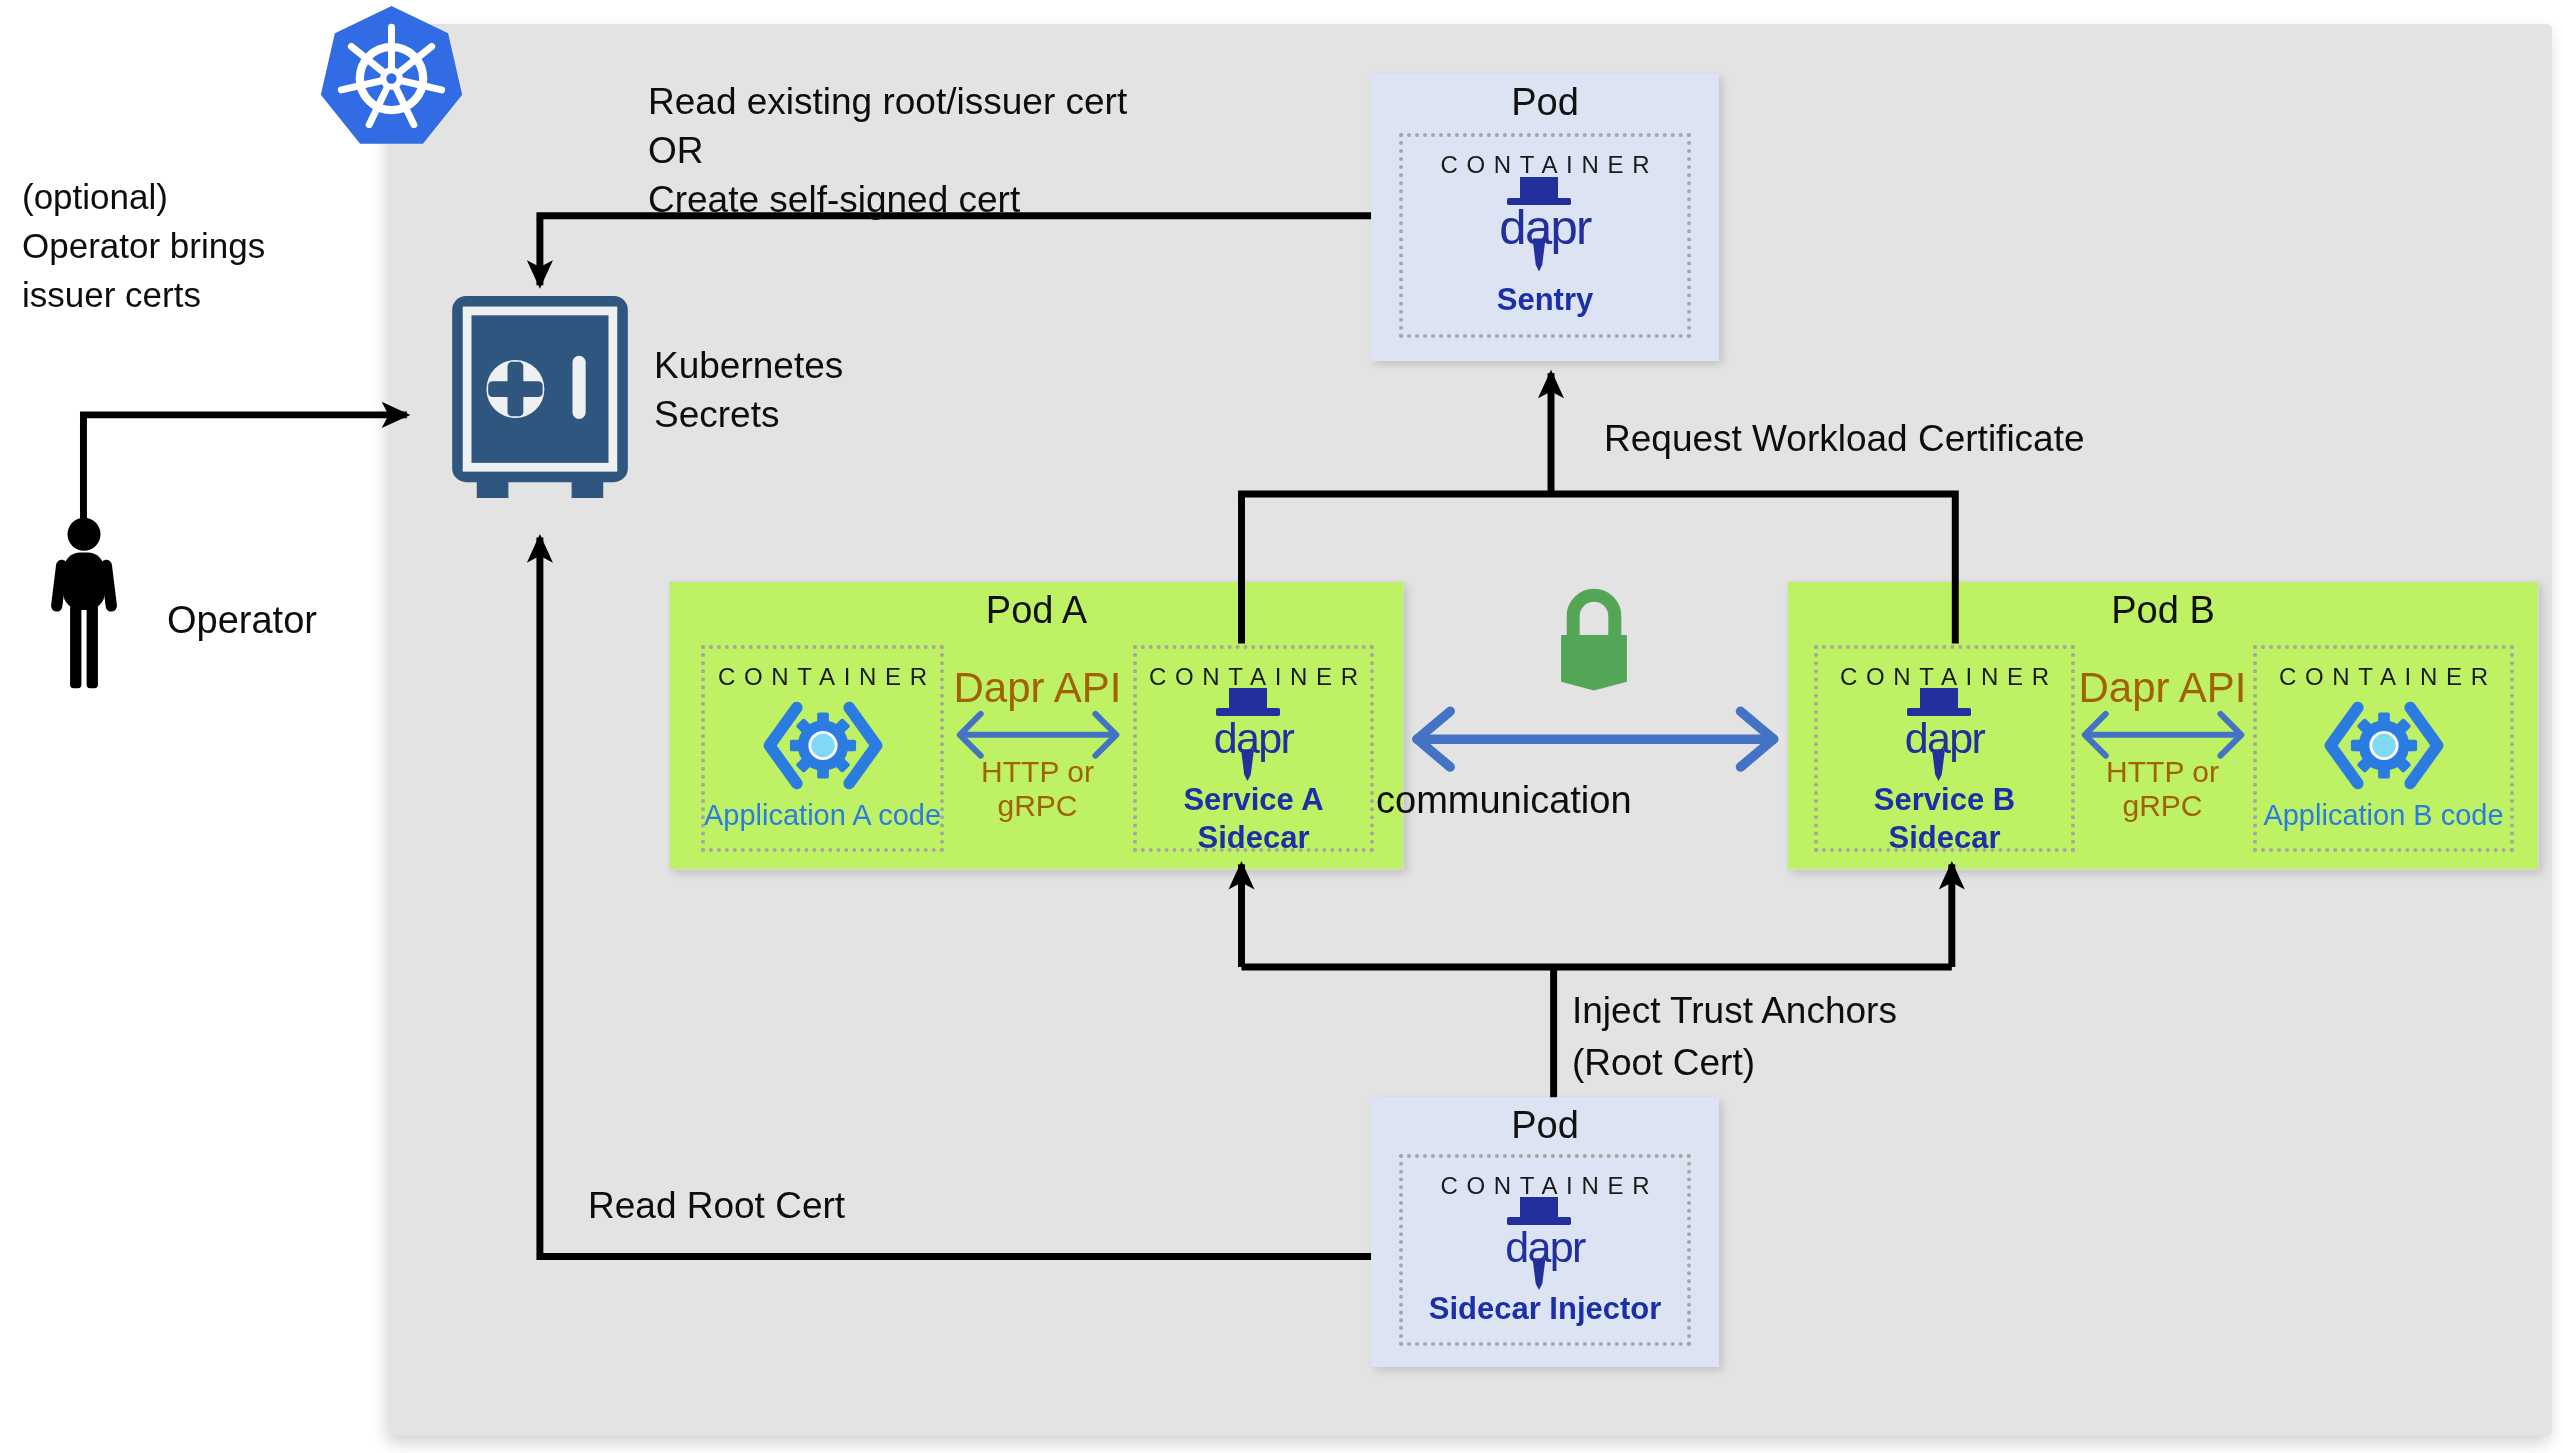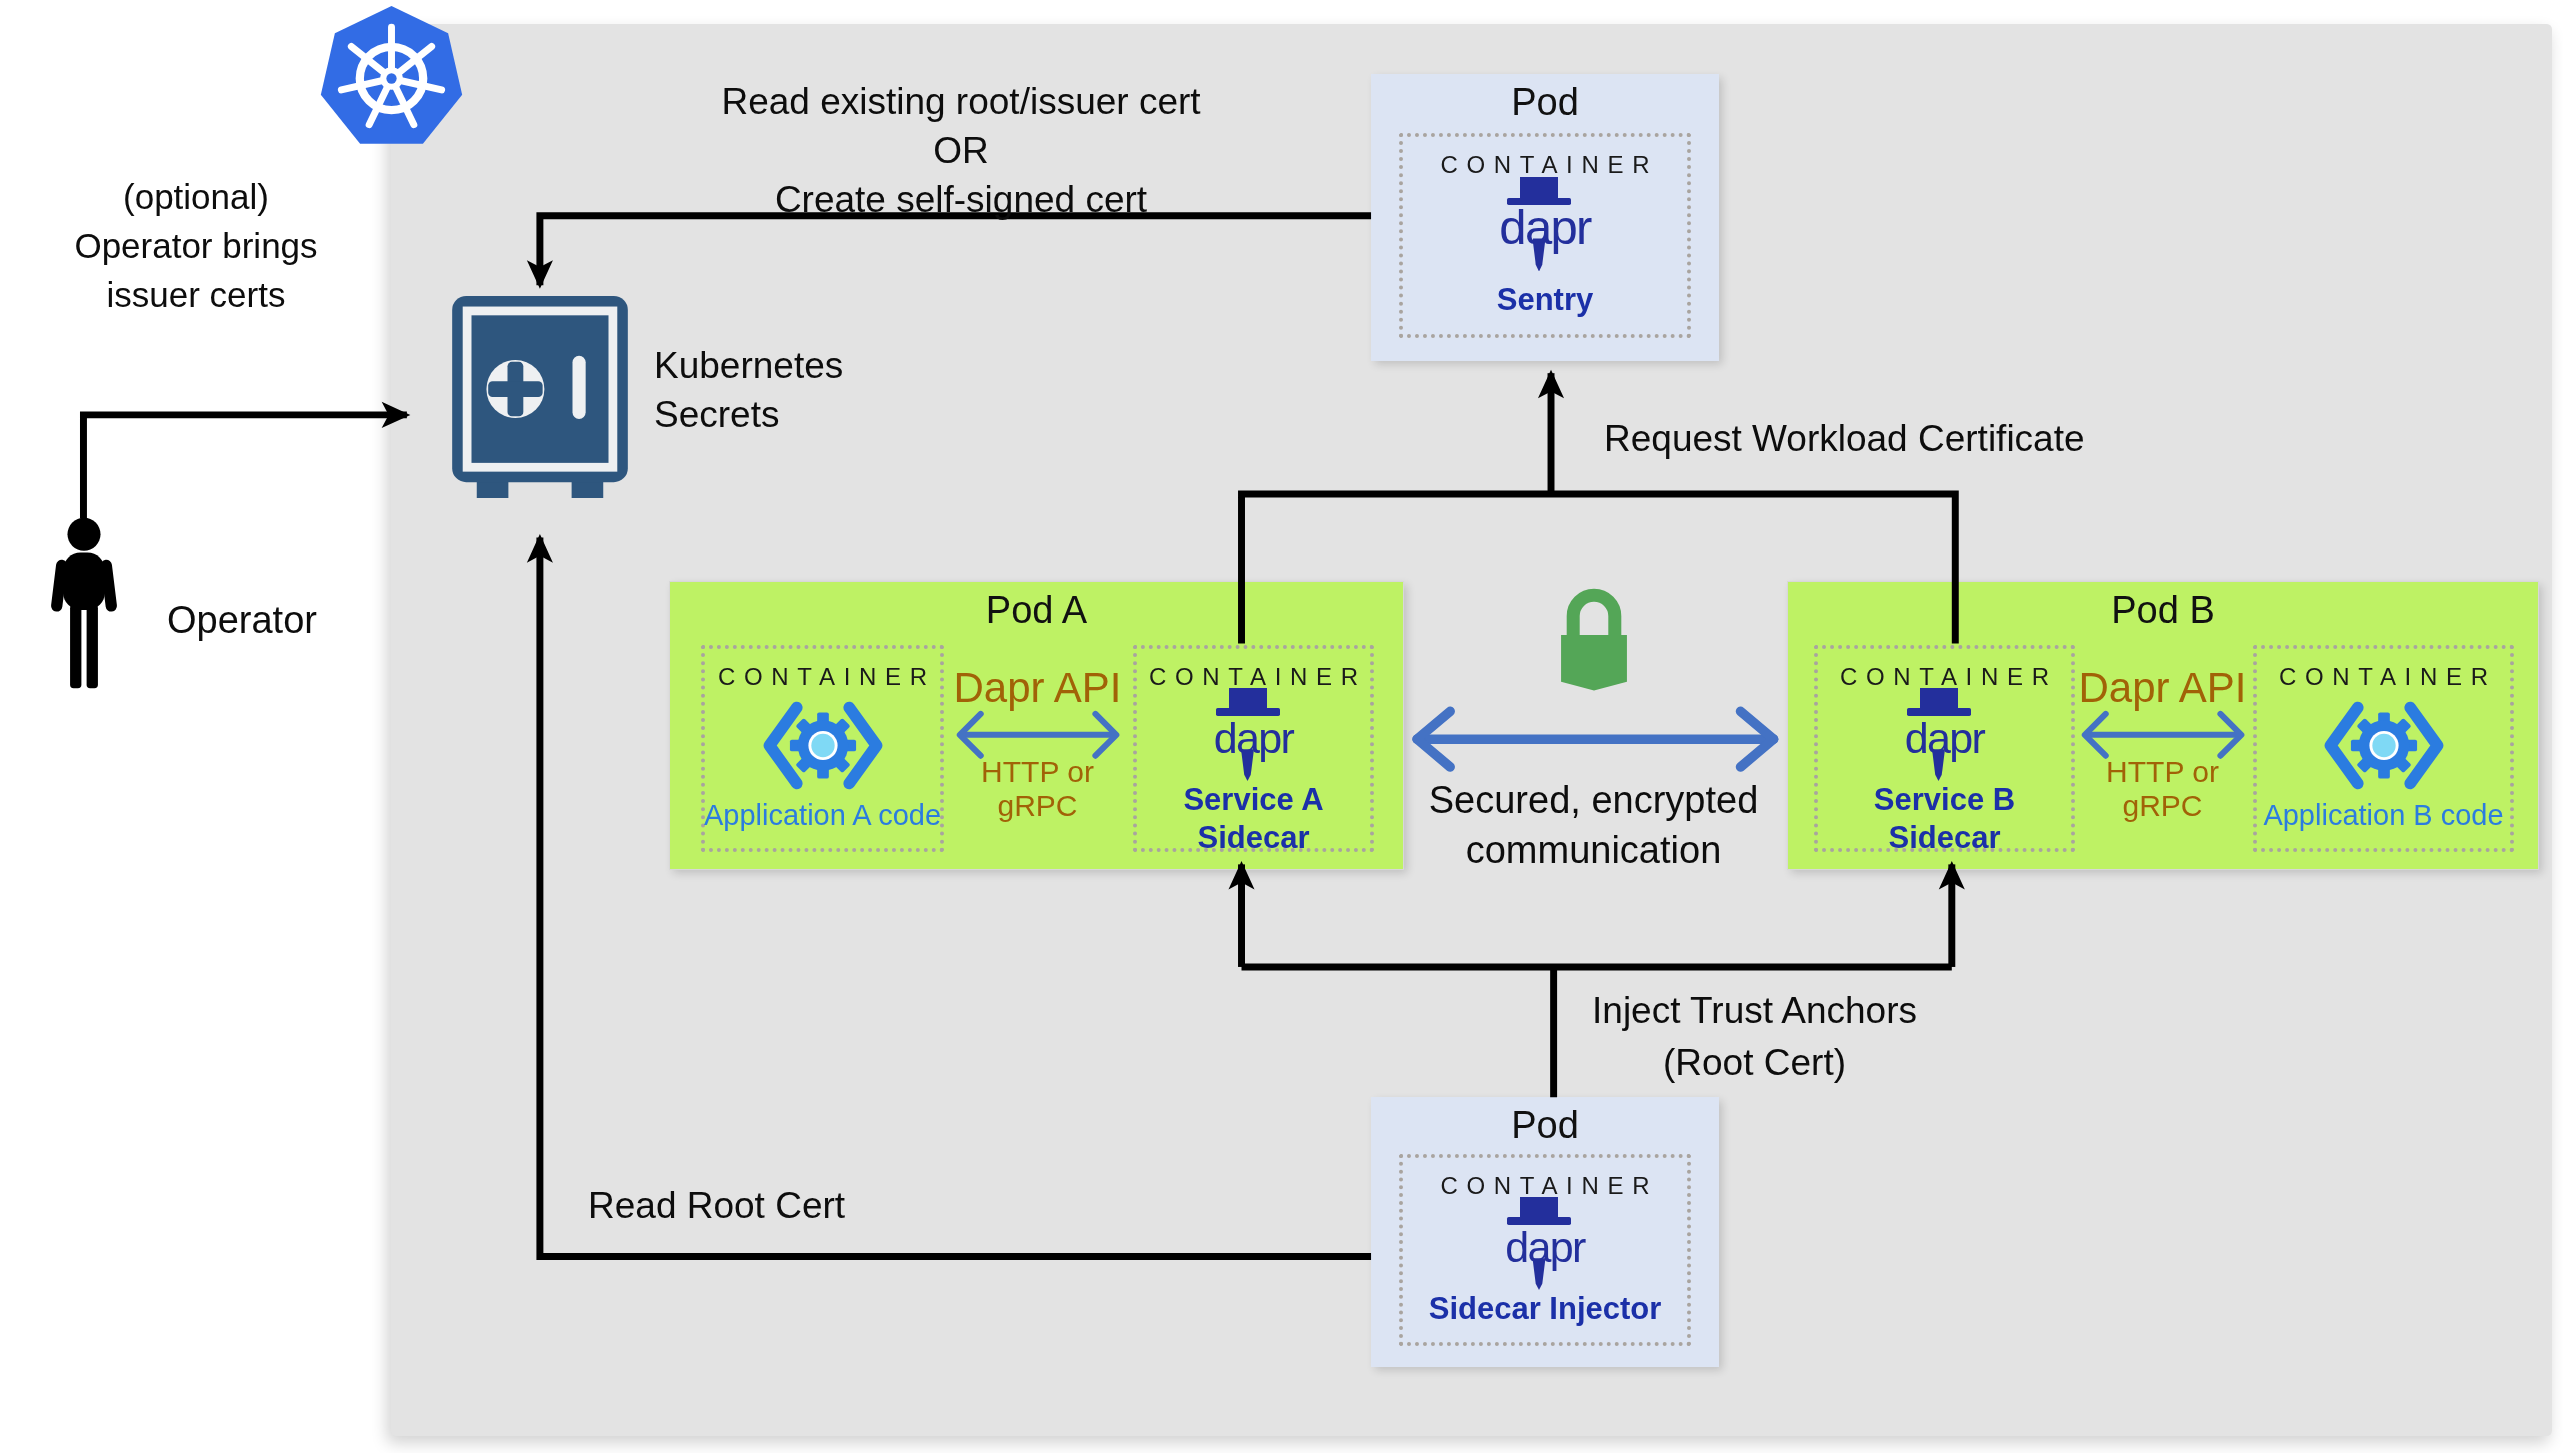--- a/index.html
+++ b/index.html
@@ -8,21 +8,21 @@
     --kubernetes-blue:#326ce5; --vault-navy:#2e567e; --lock-green:#54a657;
     --arrow-blue:#4472c4; --arrow-black:#000000;
   }
   *{box-sizing:border-box;margin:0;padding:0}
   body{font-family:"Liberation Sans",sans-serif;background:#fff}
   .stage{position:relative;width:2563px;height:1454px;background:#fff;overflow:hidden}
   .abs{position:absolute}
   .gray-canvas{position:absolute;left:391px;top:23.5px;width:2161px;height:1412px;
     background:var(--canvas-gray);border-radius:5.2px;box-shadow:-3.5px 7px 15.6px rgba(0,0,0,0.18)}
   .note{position:absolute;color:#0d0d0d;font-size:37px;line-height:49px;z-index:6}
-  .center{text-align:center}
+  .center{text-align:left}
   .pod{position:absolute;z-index:4;box-shadow:3.5px 4.3px 8.7px rgba(0,0,0,0.16)}
   .pod-blue{background:var(--pod-blue-bg)}
   .pod-white{background:#bef264;border:0.9px solid #d8d8d8}
   .pod-title{position:absolute;top:7px;left:0;width:100%;text-align:center;
     font-size:38px;color:#111;z-index:2}
   .container-box{position:absolute;border:4.3px dotted #a9a49f;border-radius:2.6px;
     display:flex;flex-direction:column;align-items:center;justify-content:space-between;
     padding:14px 5.2px 15.6px}
   .container-label{font-size:24px;font-weight:500;color:#1a1a1a;letter-spacing:8.7px;
     padding-left:8.7px;white-space:nowrap}
@@ -224,21 +224,20 @@
   <div class="mid-col-label" style="left:2067px;top:664px;width:191px;font-size:42px">Dapr API</div>
   <div class="mid-col-label" style="left:2067px;top:755px;width:191px;font-size:30px">HTTP or gRPC</div>
 
   <div class="abs" style="left:1542px;top:581px;width:104px;height:122px;z-index:6">
     <svg viewBox="0 0 120 140" width="104" height="122">
       <path d="M36,66 V40 a24,24 0 0 1 48,0 V66" fill="none" style="stroke:var(--lock-green)" stroke-width="15"></path>
       <path d="M22,62 H98 V116 L60,126 L22,116 Z" style="fill:var(--lock-green)"></path>
     </svg>
   </div>
   <div class="note center" style="left:1376px;top:775px;width:435px;font-size:38px;line-height:50px">
-    <div>Secured, encrypted</div>
     <div>communication</div>
   </div>
 
   <div class="note center" style="left:1572px;top:985px;width:365px;line-height:52px">
     <div>Inject Trust Anchors</div>
     <div>(Root Cert)</div>
   </div>
 
   <div class="pod pod-blue" style="left:1371px;top:1097px;width:348px;height:270px">
     <div class="pod-title">Pod</div>

